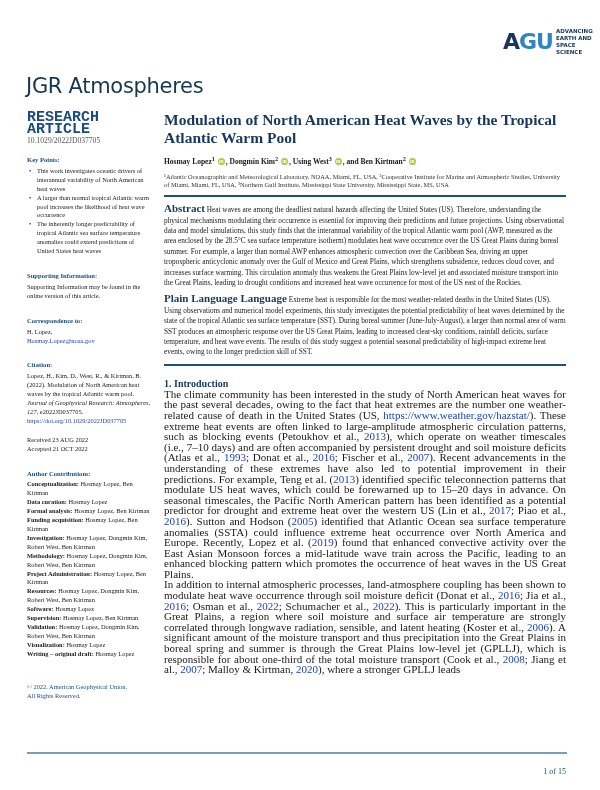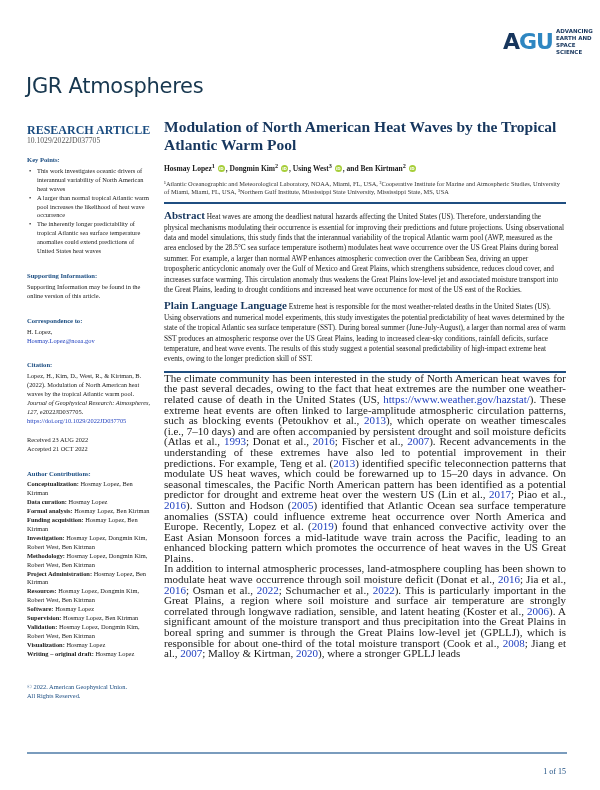--- a/index.html
+++ b/index.html
@@ -7,31 +7,31 @@
          font-family:"Liberation Serif", serif; color:#1a1a1a; }
   .agu { position:absolute; left:462px; top:28px; display:flex; align-items:center; }
   .agu-mark { font-family:"DejaVu Sans", sans-serif; font-weight:bold; font-size:22px; letter-spacing:-1px; line-height:1;margin-left:41px; }
   .agu-mark .a { color:#17365d; }
   .agu-mark .g { color:#2e86c1; }
   .agu-mark .u { color:#2e86c1; }
   .agu-tag { font-family:"DejaVu Sans", sans-serif; font-size:5.5px; font-weight:bold; color:#17365d; line-height:7px; margin-left:3px; }
   .journal { position:absolute; left:26px; top:74px; font-family:"DejaVu Sans", sans-serif; font-size:21px; color:#17374f; letter-spacing:-0.3px; }
   .journal b { font-weight:normal; }
   .sidebar { position:absolute; left:27px; top:112px; width:125px; font-size:6.4px; line-height:8.9px; }
-  .ra { font-family:Liberation Serif, serif; font-weight:bold; color:#1a4c80; font-size:12px; line-height:12px;margin-top:12px; }
+  .ra { font-family:Liberation Mono, monospace; font-weight:bold; color:#1a4c80; font-size:15px; line-height:12px; }
   .doi { color:#555; font-size:7.6px; line-height:10px; }
   .sb-head { color:#1a4c80; font-weight:bold; font-size:6.6px; margin-top:10px; margin-bottom:2px; }
   .kp { margin:0; padding-left:10px; }
   .kp li { list-style:none; position:relative; }
   .kp li::before { content:"•"; position:absolute; left:-8px; }
   .sb-text { margin:0; }
   .sb-link { color:#1f3fbf; }
   .contrib b { font-weight:bold; }
   .copyright { color:#1a4c80; margin-top:24px; }
-  .main { position:absolute; left:164px; top:118px; width:402px; }
+  .main { position:absolute; left:164px; top:111px; width:402px; }
   .title { color:#17375e; font-weight:bold; font-size:15.5px; line-height:17.5px; margin:0; }
   .authors { font-weight:bold; font-size:7.5px; margin-top:8px; }
   .orcid { display:inline-block; width:7px; height:7px; border-radius:50%; background:#a6ce39; color:#fff; font-size:4px; text-align:center; line-height:7px; vertical-align:middle; font-family:"DejaVu Sans", sans-serif; margin:0 1px; }
   .affil { font-size:6.4px; line-height:8.8px; color:#333; margin-top:7px; }
   .rule-thick { height:2px; background:#1f4e80; margin-top:5px; }
   .abstract { font-size:7.3px; line-height:10.4px; margin-top:6px; }
   .sec-lead { color:#17375e; font-weight:bold; font-size:11px;margin-top:37px; }
   .pls { font-size:7.3px; line-height:10.4px; margin-top:5px; }
   .intro-head { color:#17375e; font-weight:bold; font-size:10px; margin-top:12px; }
   .para { font-size:11px; line-height:10.6px; text-align:justify; margin-top:0; }
@@ -131,19 +131,20 @@
     <span class="sec-lead">Abstract</span>
     <span>Heat waves are among the deadliest natural hazards affecting the United States (US). Therefore, understanding the physical mechanisms modulating their occurrence is essential for improving their predictions and future projections. Using observational data and model simulations, this study finds that the interannual variability of the tropical Atlantic warm pool (AWP, measured as the area enclosed by the 28.5°C sea surface temperature isotherm) modulates heat wave occurrence over the US Great Plains during boreal summer. For example, a larger than normal AWP enhances atmospheric convection over the Caribbean Sea, driving an upper tropospheric anticyclonic anomaly over the Gulf of Mexico and Great Plains, which strengthens subsidence, reduces cloud cover, and increases surface warming. This circulation anomaly thus weakens the Great Plains low-level jet and associated moisture transport into the Great Plains, leading to drought conditions and increased heat wave occurrence for most of the US east of the Rockies.</span>
   </div>
 
   <div class="pls">
     <span class="sec-lead">Plain Language Language</span>
     <span>Extreme heat is responsible for the most weather-related deaths in the United States (US). Using observations and numerical model experiments, this study investigates the potential predictability of heat waves determined by the state of the tropical Atlantic sea surface temperature (SST). During boreal summer (June-July-August), a larger than normal area of warm SST produces an atmospheric response over the US Great Plains, leading to increased clear-sky conditions, rainfall deficits, surface temperature, and heat wave events. The results of this study suggest a potential seasonal predictability of high-impact extreme heat events, owing to the longer prediction skill of SST.</span>
   </div>
   <div class="rule-thick" style="margin-top:6px"></div>
 
+  <div class="intro-head">1.  Introduction</div>
   <div class="para" id="para0"><span>The climate community has been interested in the study of North American heat waves for the past several decades, owing to the fact that heat extremes are the number one weather-related cause of death in the United States (US, </span><span class="cite">https://www.weather.gov/hazstat/</span><span>). These extreme heat events are often linked to large-amplitude atmospheric circulation patterns, such as blocking events (Petoukhov et al., </span><span class="cite">2013</span><span>), which operate on weather timescales (i.e., 7–10 days) and are often accompanied by persistent drought and soil moisture deficits (Atlas et al., </span><span class="cite">1993</span><span>; Donat et al., </span><span class="cite">2016</span><span>; Fischer et al., </span><span class="cite">2007</span><span>). Recent advancements in the understanding of these extremes have also led to potential improvement in their predictions. For example, Teng et al. (</span><span class="cite">2013</span><span>) identified specific teleconnection patterns that modulate US heat waves, which could be forewarned up to 15–20 days in advance. On seasonal timescales, the Pacific North American pattern has been identified as a potential predictor for drought and extreme heat over the western US (Lin et al., </span><span class="cite">2017</span><span>; Piao et al., </span><span class="cite">2016</span><span>). Sutton and Hodson (</span><span class="cite">2005</span><span>) identified that Atlantic Ocean sea surface temperature anomalies (SSTA) could influence extreme heat occurrence over North America and Europe. Recently, Lopez et al. (</span><span class="cite">2019</span><span>) found that enhanced convective activity over the East Asian Monsoon forces a mid-latitude wave train across the Pacific, leading to an enhanced blocking pattern which promotes the occurrence of heat waves in the US Great Plains.</span></div>
   <div class="para" id="para1"><span>In addition to internal atmospheric processes, land-atmosphere coupling has been shown to modulate heat wave occurrence through soil moisture deficit (Donat et al., </span><span class="cite">2016</span><span>; Jia et al., </span><span class="cite">2016</span><span>; Osman et al., </span><span class="cite">2022</span><span>; Schumacher et al., </span><span class="cite">2022</span><span>). This is particularly important in the Great Plains, a region where soil moisture and surface air temperature are strongly correlated through longwave radiation, sensible, and latent heating (Koster et al., </span><span class="cite">2006</span><span>). A significant amount of the moisture transport and thus precipitation into the Great Plains in boreal spring and summer is through the Great Plains low-level jet (GPLLJ), which is responsible for about one-third of the total moisture transport (Cook et al., </span><span class="cite">2008</span><span>; Jiang et al., </span><span class="cite">2007</span><span>; Malloy &amp; Kirtman, </span><span class="cite">2020</span><span>), where a stronger GPLLJ leads</span></div>
 </div>
 
 <div class="footer-rule"></div>
 <div class="footer-left">LOPEZ ET AL.</div>
 <div class="footer-right">1 of 15</div>
 
 </body></html>

